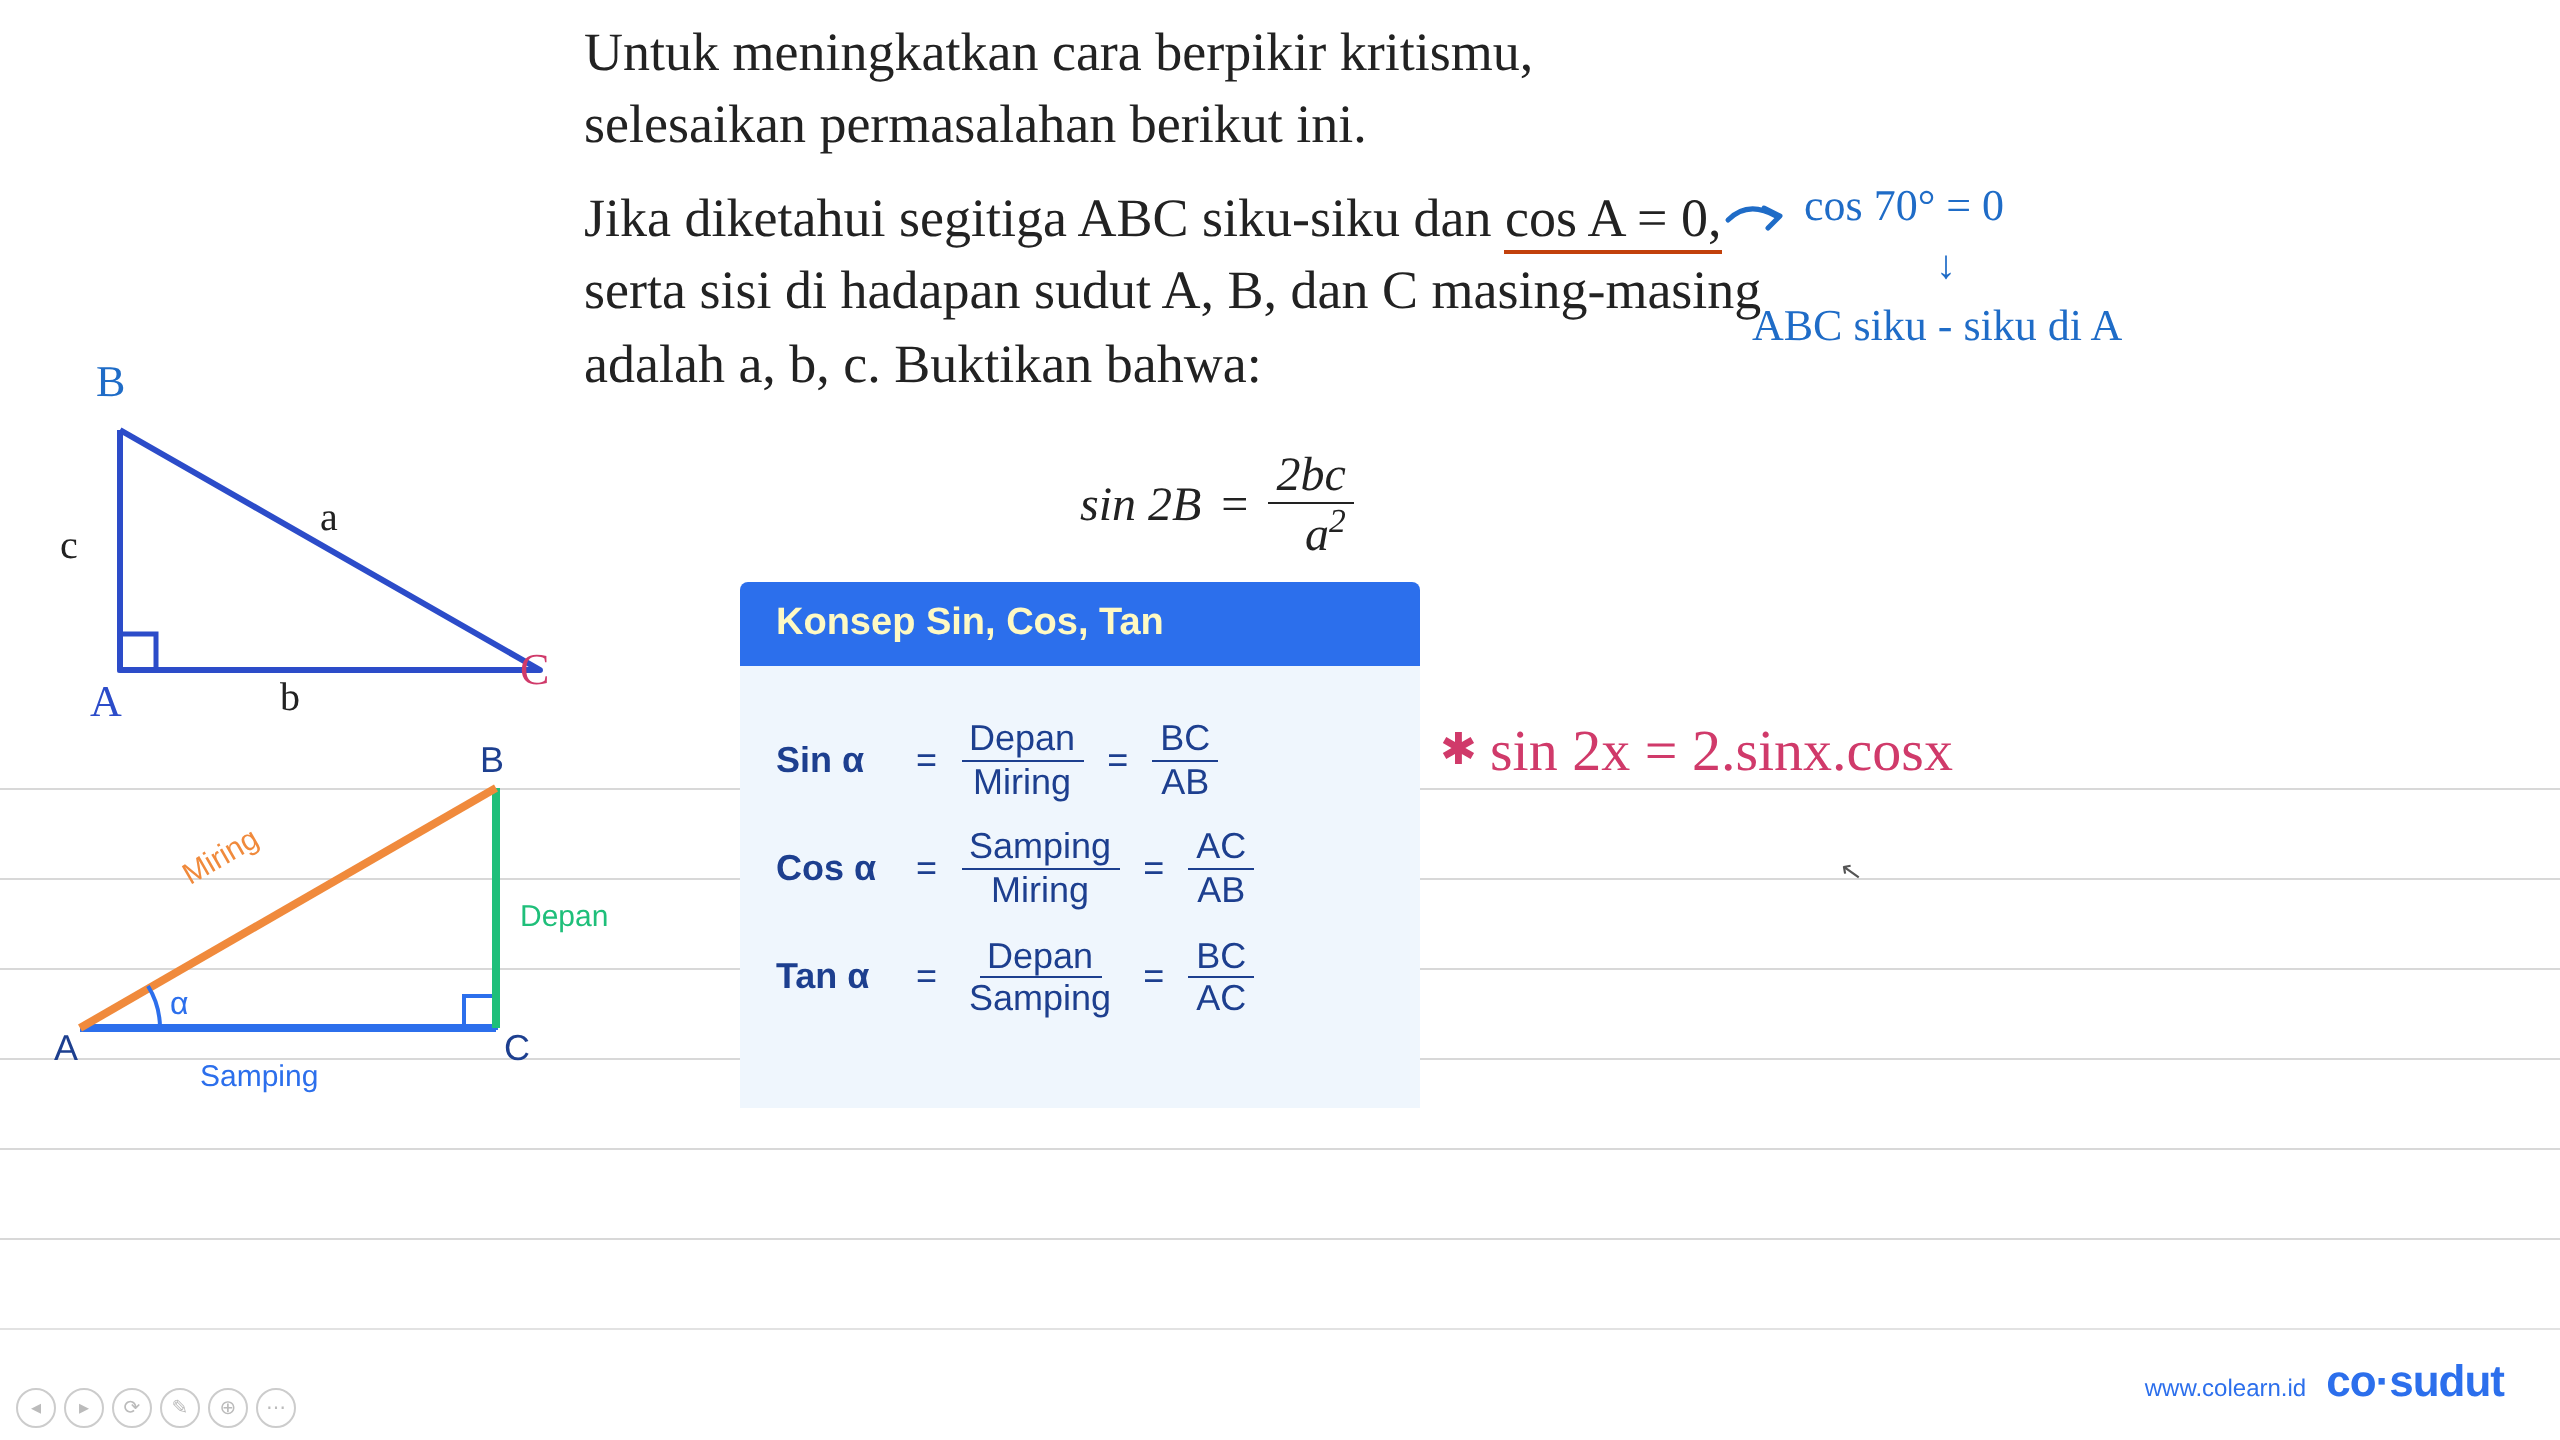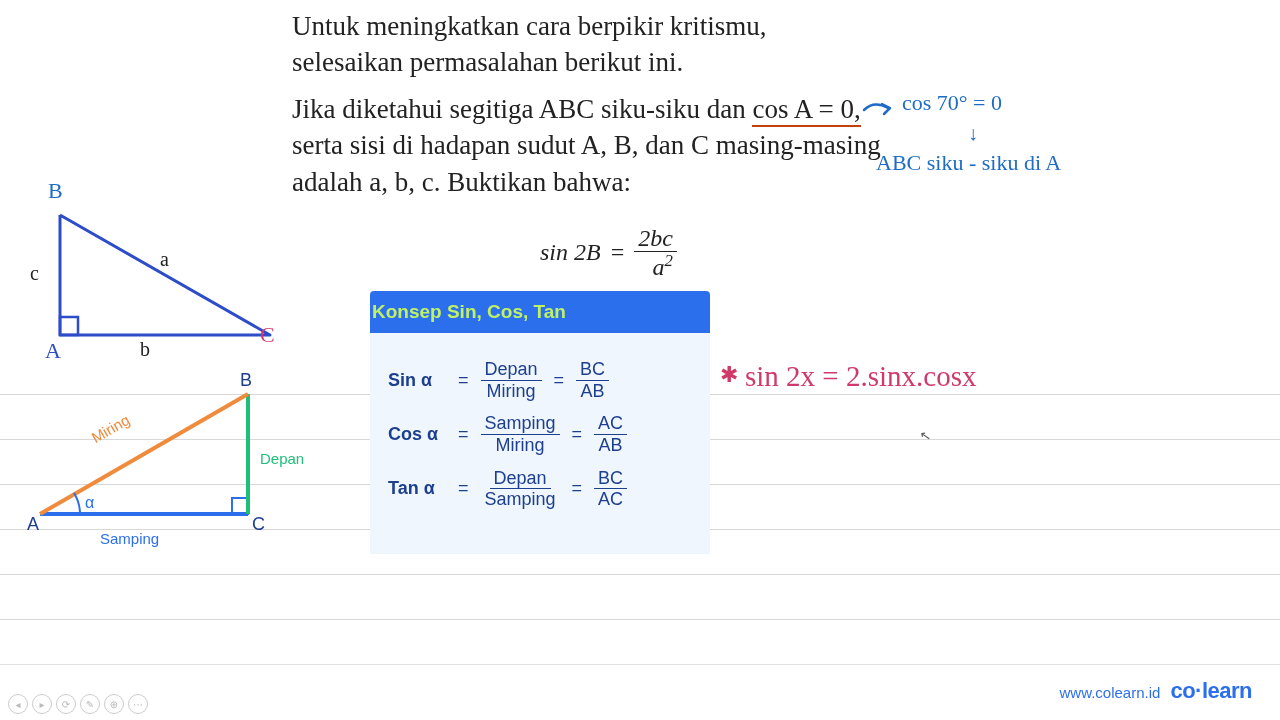--- a/index.html
+++ b/index.html
@@ -64,24 +64,24 @@
 
   .concept-card {
     position: absolute;
     left: 370px;
     top: 291px;
     width: 340px;
     font-family: "Segoe UI", Arial, sans-serif;
   }
   .concept-header {
     background: #2c6fec;
-    color: #bef264;
+    color: #fef9c3;
     font-weight: 700;
     font-size: 19px;
-    padding: 10px 2px;
+    padding: 10px 18px;
     border-radius: 4px 4px 0 0;
   }
   .concept-body {
     background: #eff6fd;
     padding: 14px 18px 32px 18px;
     color: #1d3f8f;
   }
   .trig-row {
     display: flex;
     align-items: center;
@@ -117,21 +117,21 @@
 
   .footer-brand {
     position: absolute;
     right: 28px;
     bottom: 16px;
     display: flex;
     align-items: baseline;
     gap: 10px;
     color: #2c6fec;
   }
-  .footer-brand .url { font-size: 15px; color: #2c6fec; }
+  .footer-brand .url { font-size: 12px; color: #2c6fec; }
   .footer-brand .logo { font-size: 22px; font-weight: 600; letter-spacing: -0.5px; }
   .footer-brand .dot { font-weight: 900; }
 
   .player-controls {
     position: absolute;
     left: 8px;
     bottom: 6px;
     display: flex;
     gap: 4px;
   }
@@ -265,21 +265,21 @@
 <div style="position:absolute; left:90px; top:420px; font-size:15px; color:#f08a3c; transform:rotate(-30deg);">Miring</div>
 <div style="position:absolute; left:260px; top:450px; font-size:15px; color:#1fbf7a;">Depan</div>
 <div style="position:absolute; left:100px; top:530px; font-size:15px; color:#2c6fec;">Samping</div>
 <div style="position:absolute; left:85px; top:494px; font-size:16px; color:#2c6fec;">α</div>
 
 <div class="cursor">↖</div>
 
 <div class="footer-brand">
   <span class="url">www.colearn.id</span>
   <span class="logo">
-    <span>co</span><span class="dot">·</span><span>learn</span>
+    <span>co</span><span class="dot">·</span><span>sudut</span>
   </span>
 </div>
 
 <div class="player-controls">
   <div class="pc-btn">◂</div>
   <div class="pc-btn">▸</div>
   <div class="pc-btn">⟳</div>
   <div class="pc-btn">✎</div>
   <div class="pc-btn">⊕</div>
   <div class="pc-btn">⋯</div>

